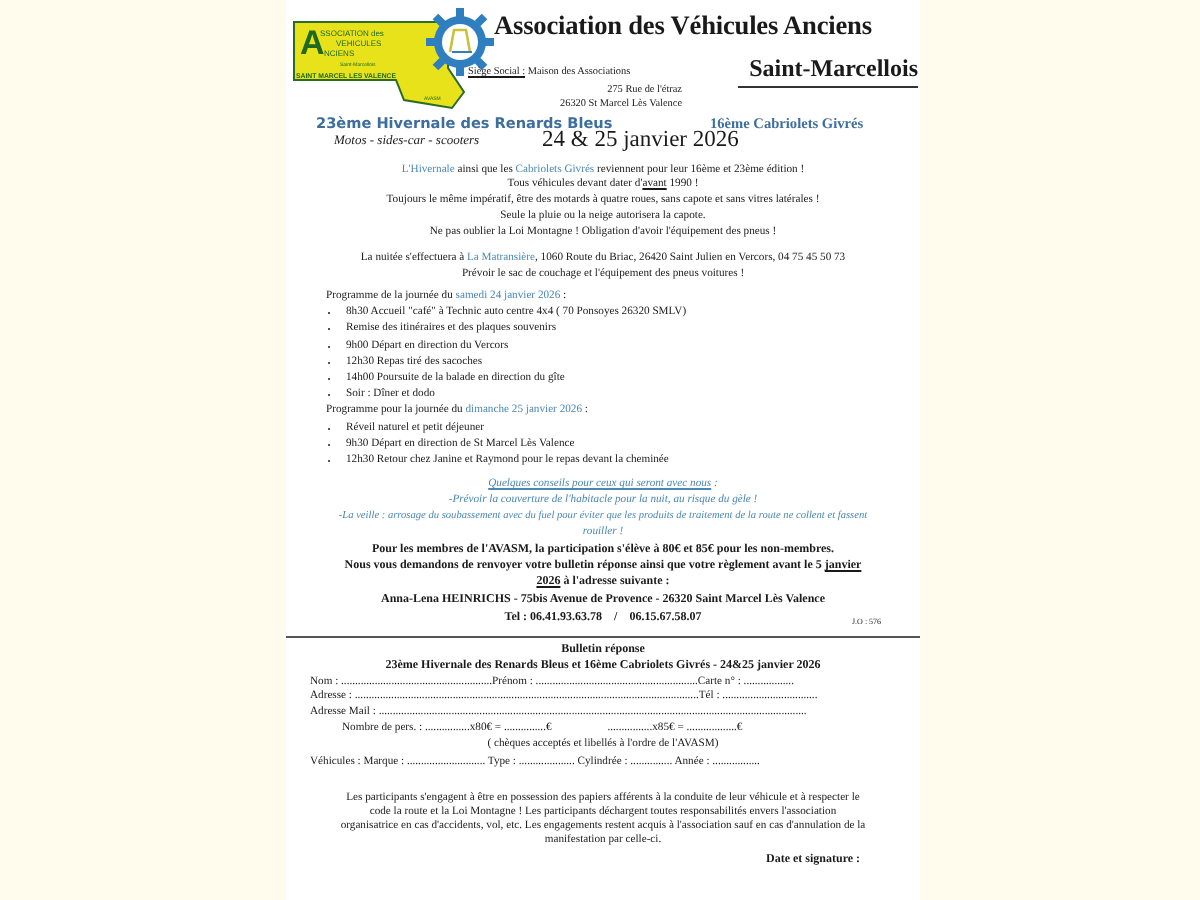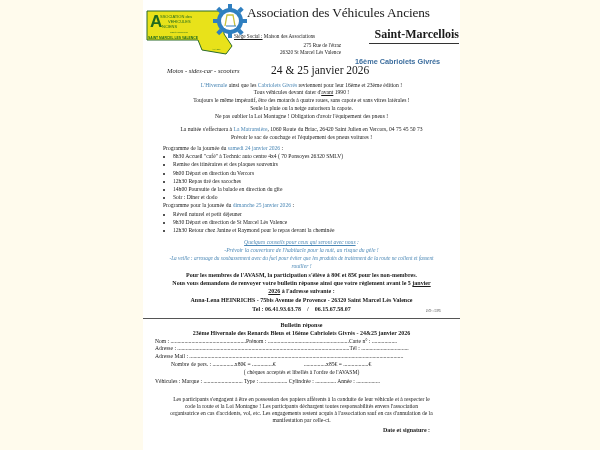--- a/index.html
+++ b/index.html
@@ -12,33 +12,33 @@
   .page {
     position:absolute; left:143px; top:0; width:317px; height:450px;
     background:#ffffff;
   }
   .logo {
     position:absolute; left:3px; top:10px; width:88px; height:44px;
   }
   .gear { position:absolute; left:70px; top:4px; width:34px; height:34px; }
   .title {
     position:absolute; left:104px; top:5px; width:212px;
-    font-size:13.3px; font-weight:normal; white-space:nowrap; letter-spacing:-0.1px;
+    font-size:13.3px; font-weight:bold; white-space:nowrap; letter-spacing:-0.1px;
   }
   .subtitle {
     position:absolute; left:226px; top:27px; width:90px;
     font-size:12px; font-weight:bold; text-align:right; white-space:nowrap;
     border-bottom:1px solid #333; padding-bottom:1px;
   }
   .siege { position:absolute; left:91px; top:33px; font-size:5.2px; white-space:nowrap; }
   .siege u { text-decoration:underline; }
   .siege2 { position:absolute; left:128px; top:42px; width:70px; font-size:5.2px; text-align:right; white-space:nowrap; }
   .siege3 { position:absolute; left:118px; top:49px; width:80px; font-size:5.2px; text-align:right; white-space:nowrap; }
   .ev-left { position:absolute; left:15px; top:57px; font-family:"DejaVu Sans", sans-serif; font-weight:bold; font-size:7.3px; color:#3d6e9e; white-space:nowrap; }
-  .ev-right { position:absolute; left:212px; top:57px; font-family:Liberation Sans, sans-serif; font-weight:bold; font-size:7.3px; color:#3d6e9e; white-space:nowrap; }
+  .ev-right { position:absolute; left:212px; top:57px; font-family:Liberation Serif, serif; font-weight:bold; font-size:7.3px; color:#3d6e9e; white-space:nowrap; }
   .motos { position:absolute; left:24px; top:67px; font-size:6.5px; font-style:italic; white-space:nowrap; }
   .dates { position:absolute; left:128px; top:64px; font-size:11.5px; font-weight:normal; white-space:nowrap; }
   .line { position:absolute; left:0; width:317px; text-align:center; font-size:5.6px; white-space:nowrap; line-height:7px; }
   .blue { color:#4a87b5; }
   .bold { font-weight:bold; }
   .ital { font-style:italic; }
   .prog { position:absolute; left:20px; font-size:5.6px; white-space:nowrap; line-height:8.2px; }
   .prog ul { margin:0; padding-left:10px; }
   .prog li { list-style:disc; }
   .hr { position:absolute; left:0; width:317px; height:1px; background:#555; }
@@ -84,20 +84,21 @@
   <div class="title">Association des Véhicules Anciens</div>
   <div class="subtitle">Saint-Marcellois</div>
 
   <div class="siege">
     <u>Siège Social :</u>
     <span>Maison des Associations</span>
   </div>
   <div class="siege2">275 Rue de l'étraz</div>
   <div class="siege3">26320 St Marcel Lès Valence</div>
 
+  <div class="ev-left">23ème Hivernale des Renards Bleus</div>
   <div class="ev-right">16ème Cabriolets Givrés</div>
   <div class="motos">Motos - sides-car - scooters</div>
   <div class="dates">24 &amp; 25 janvier 2026</div>
 
   <div class="line" style="top:82px;">
     <span class="blue">L'Hivernale</span><span> ainsi que les </span><span class="blue">Cabriolets Givrés</span><span> reviennent pour leur 16ème et 23ème édition !</span>
   </div>
   <div class="line" style="top:89px;">
     <span>Tous véhicules devant dater d'</span><u>avant</u><span> 1990 !</span>
   </div>

